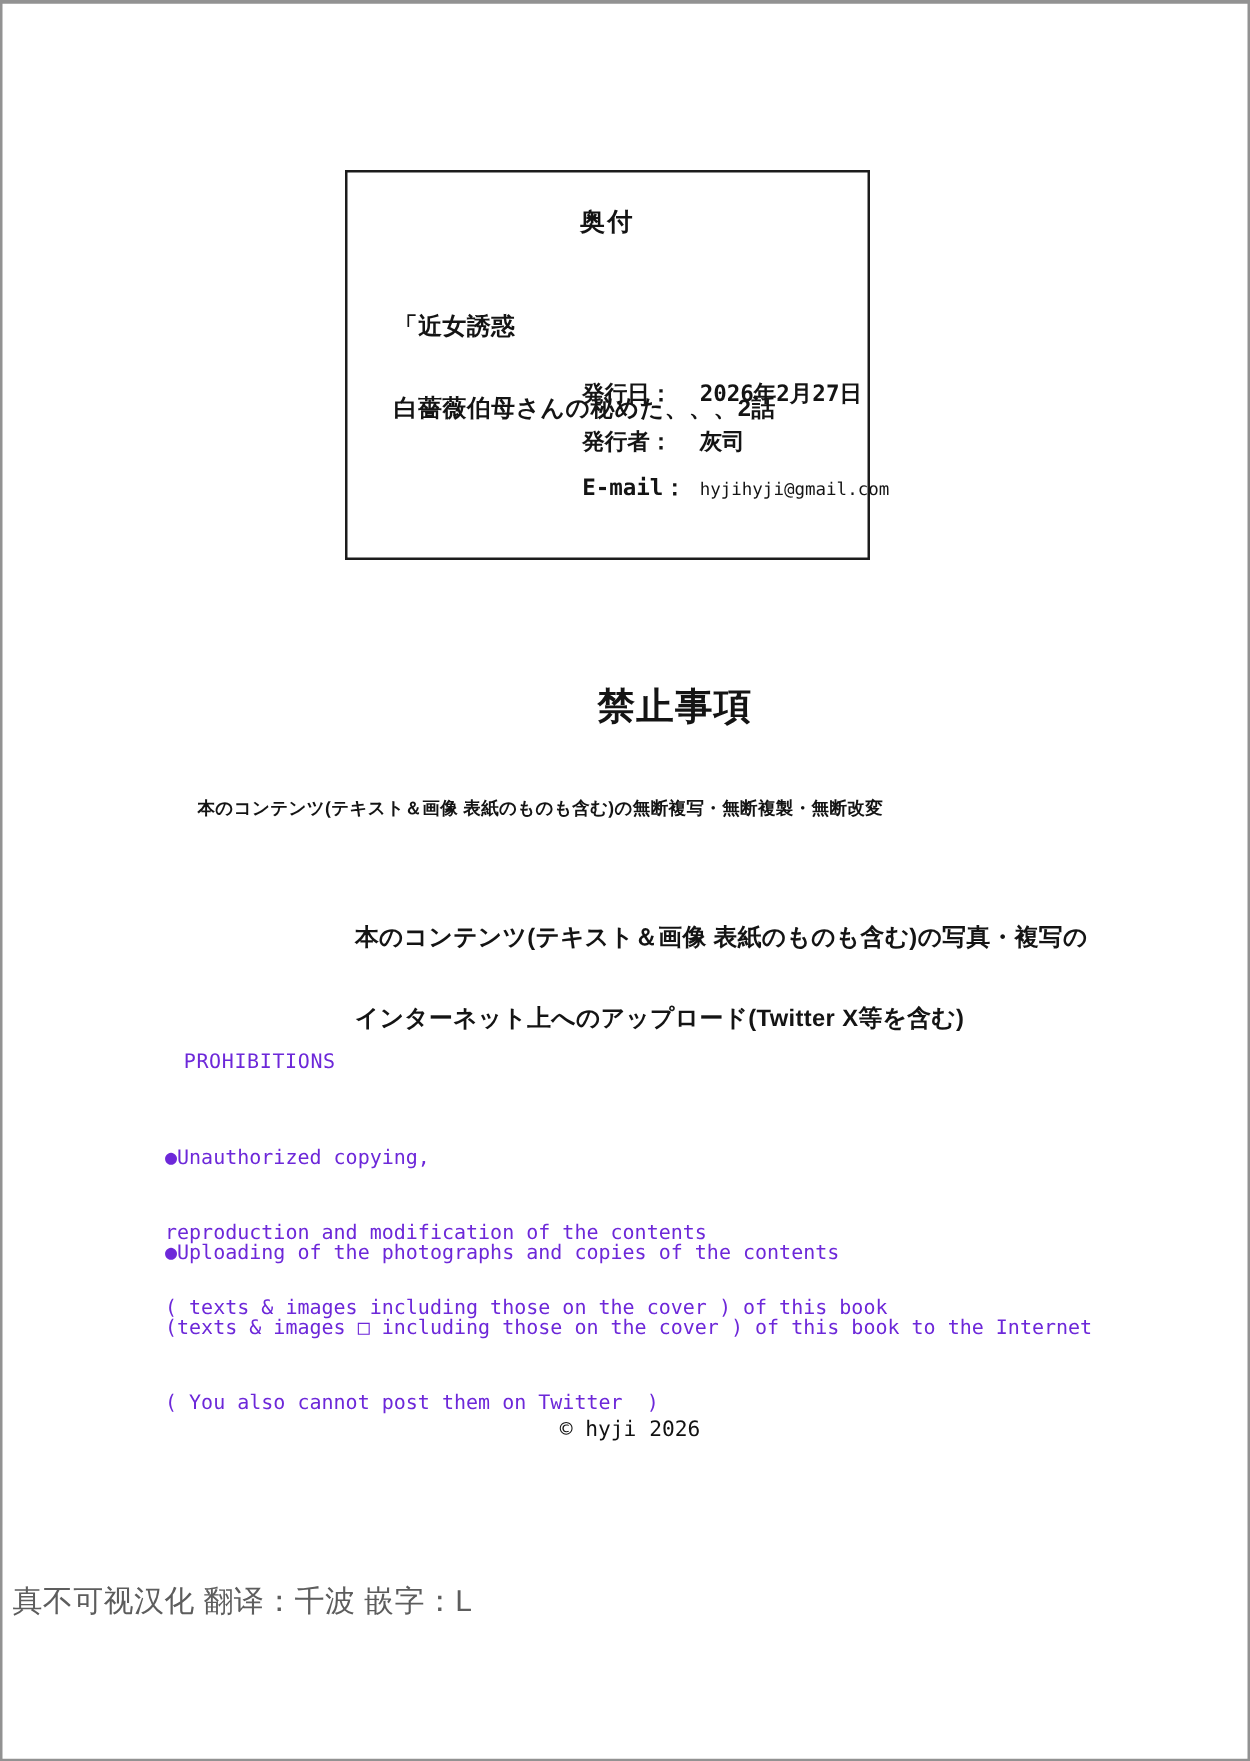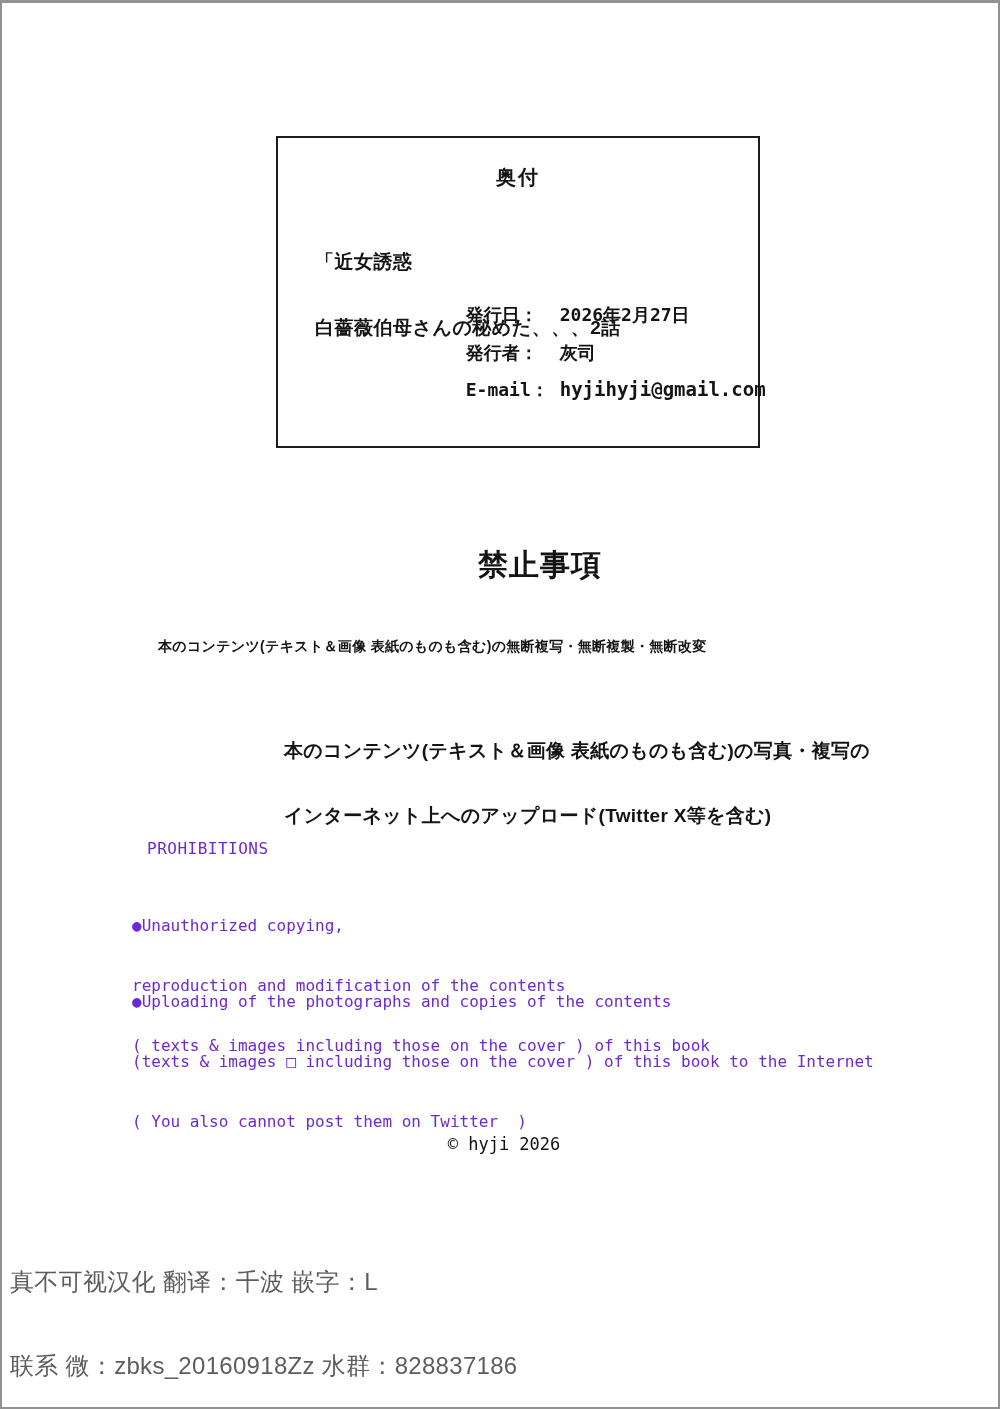--- a/index.html
+++ b/index.html
@@ -17,21 +17,21 @@
     border-top-width: 3px;
     overflow: hidden;
     color: #141414;
     font-family: "Liberation Sans", sans-serif;
   }
   
   .colophon-box {
     position: absolute;
     left: 274px;
     top: 133px;
-    width: 484px;
+    width: 420px;
     height: 312px;
     box-sizing: border-box;
     border: 2px solid #1c1c1c;
     background: #ffffff;
     padding-left: 33px;
   }
   .colophon-heading {
     position: absolute;
     left: 0;
     top: 26px;
@@ -64,21 +64,21 @@
     font-size: 18px;
     font-weight: bold;
   }
   .colophon-row .row-label {
     display: inline-block;
     width: 94px;
   }
   .row-1 { top: 144px; }
   .row-2 { top: 182px; }
   .row-3 { top: 219px; }
-  .row-3 .row-value { font-weight: bold; font-size: 19px; }
+  .row-3 .row-value { font-weight: normal; font-size: 14px; }
 
   
   .jp-prohibitions-heading {
     position: absolute;
     left: 0;
     top: 542px;
     width: 980px;
     text-align: center;
     font-size: 30px;
     font-weight: bold;
@@ -203,21 +203,20 @@
   <div class="en-item-2 en-text">
     <div>●Uploading of the photographs and copies of the contents</div>
     <div>(texts &amp; images □ including those on the cover ) of this book to the Internet</div>
     <div>( You also cannot post them on Twitter  )</div>
   </div>
 
   <div class="copyright-line">© hyji 2026</div>
 
   <div class="translator-notes">
     <div>真不可视汉化 翻译：千波 嵌字：L</div>
-    <div>联系 微：zbks_20160918Zz 水群：828837186</div>
     
     
     
     
     
   </div>
 
 </div>
 
 </body></html>

